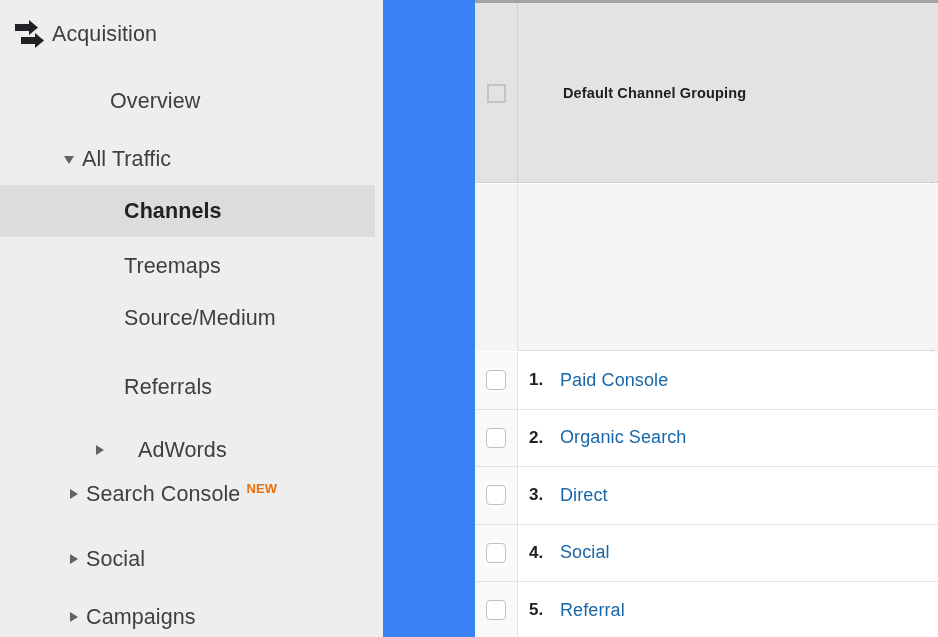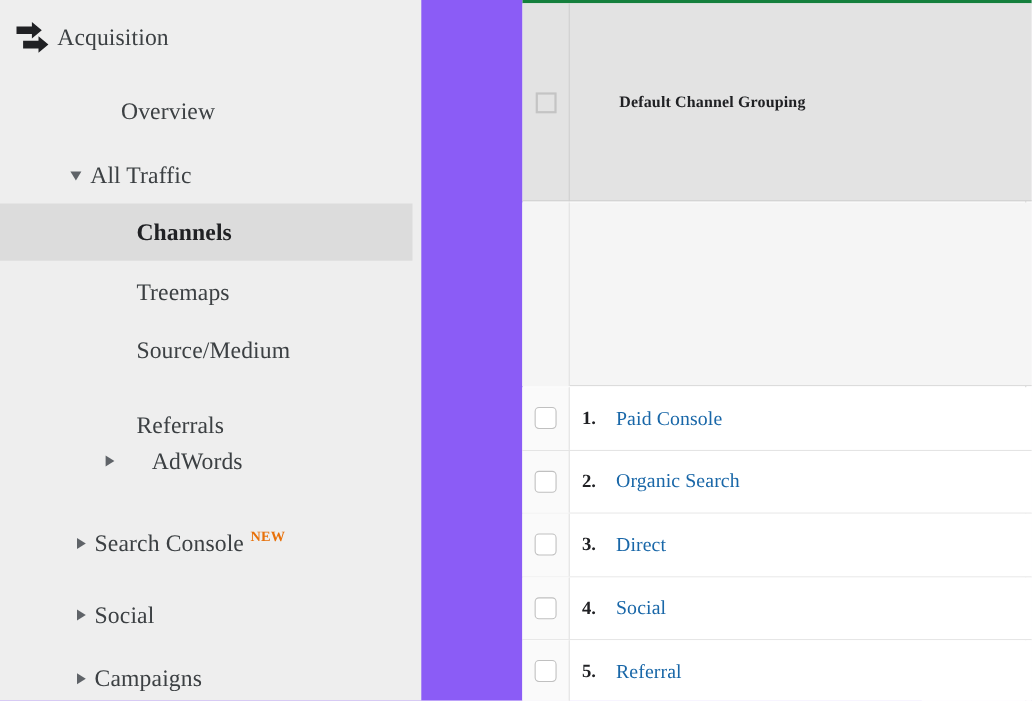--- a/index.html
+++ b/index.html
@@ -8,22 +8,21 @@
     margin: 0; padding: 0;
     width: 938px; height: 637px;
     background: #ffffff;
     font-family: "Liberation Sans", sans-serif;
     overflow: hidden;
   }
   #screen {
     position: relative;
     width: 838px;
     height: 637px;
-    background: #8b5cf6;
-    font-family: Liberation Serif, serif;
+    background: #3b82f6;
   }
 
   
   #sidebar {
     position: absolute;
     left: 0; top: 0;
     width: 383px;
     height: 637px;
     background: #eeeeee;
   }
@@ -107,21 +106,21 @@
     top: -6px;
   }
 
   
   #table-panel {
     position: absolute;
     left: 475px; top: 0;
     width: 463px;
     height: 637px;
     background: #ffffff;
-    border-top: 3px solid #15803d;
+    border-top: 3px solid #a3a3a3;
   }
 
   .tbl-header {
     position: absolute;
     left: 0; top: 0;
     width: 463px;
     height: 180px;
     background: #e3e3e3;
     border-bottom: 1px solid #d0d0d0;
   }
@@ -262,21 +261,21 @@
           <span class="nav-label">Treemaps</span>
         </div>
         <div class="nav-item" style="top: 292px;">
           <span style="display: inline-block; width: 124px; flex: 0 0 auto;"></span>
           <span class="nav-label">Source/Medium</span>
         </div>
         <div class="nav-item" style="top: 348px; align-items: flex-end;">
           <span style="display: inline-block; width: 124px; flex: 0 0 auto;"></span>
           <span class="nav-label">Referrals</span>
         </div>
-        <div class="nav-item" style="top: 393px; gap: 26px;">
+        <div class="nav-item" style="top: 424px; gap: 26px;">
           <span style="display: inline-block; width: 67px; flex: 0 0 auto;"></span>
           <span class="caret right"></span>
           <span class="nav-label">AdWords</span>
         </div>
         <div class="nav-item" style="top: 468px;">
           <span style="display: inline-block; width: 67px; flex: 0 0 auto;"></span>
           <span class="caret right"></span>
           <span class="nav-label">Search Console</span>
           <span class="badge-new">NEW</span>
         </div>

